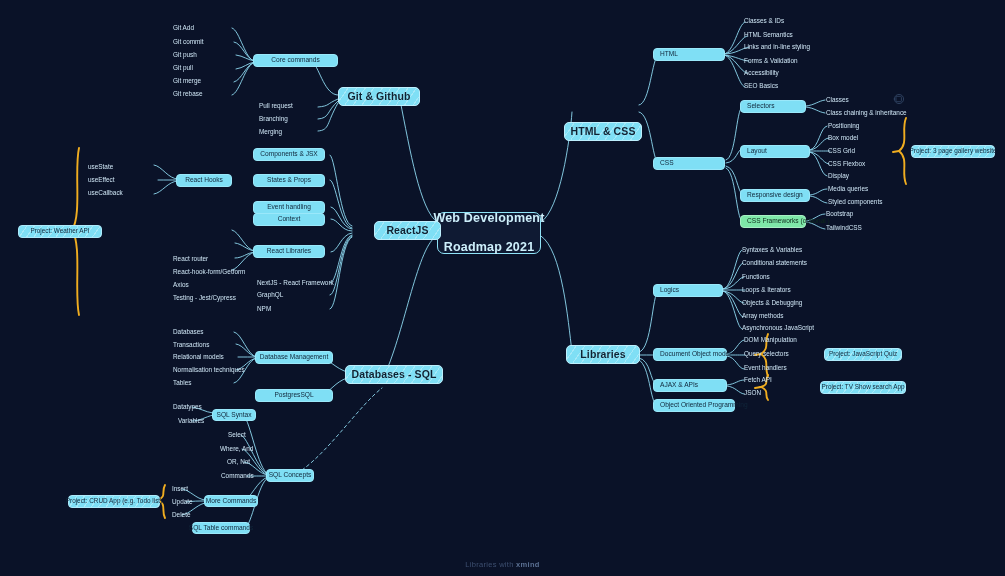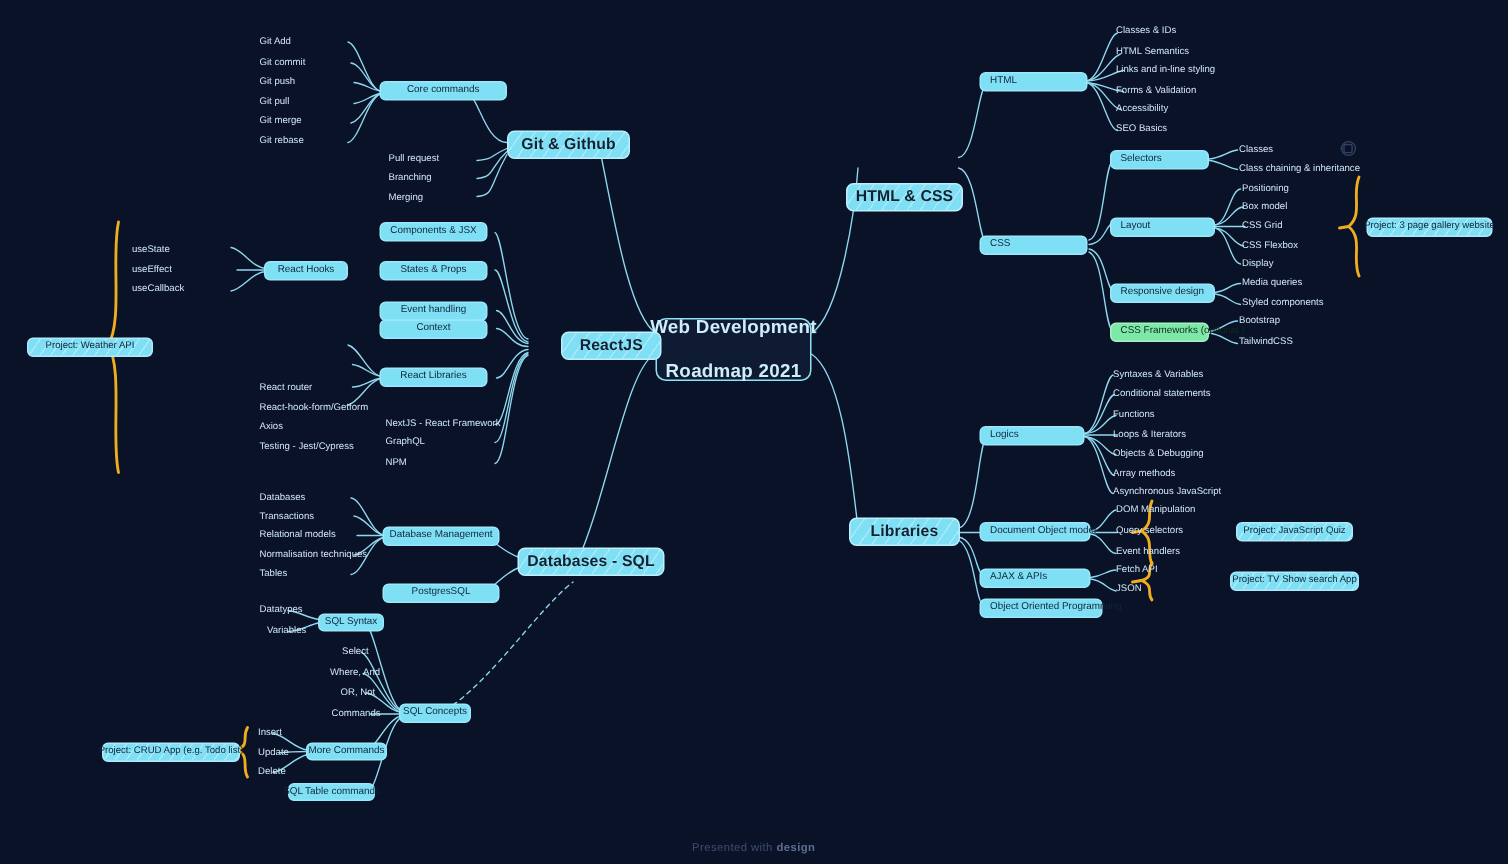--- a/index.html
+++ b/index.html
@@ -370,17 +370,17 @@
   <div class="node pill" style="left:653px; top:379px; width:74px; height:13px;">AJAX &amp; APIs</div>
   <div class="leaf right" style="left:744px; top:377px;">Fetch API</div>
   <div class="leaf right" style="left:744px; top:390px;">JSON</div>
 
   <div class="node pill" style="left:653px; top:399px; width:82px; height:13px;">Object Oriented Programming</div>
 
   <div class="node project" style="left:824px; top:348px; width:78px; height:13px;">Project: JavaScript Quiz</div>
   <div class="node project" style="left:820px; top:381px; width:86px; height:13px;">Project: TV Show search App</div>
 
   <div class="footer">
-    <span>Presented with</span>
-    <b>design</b>
+    <span>Libraries with</span>
+    <b>xmind</b>
   </div>
 
 </div>
 
 </body></html>

